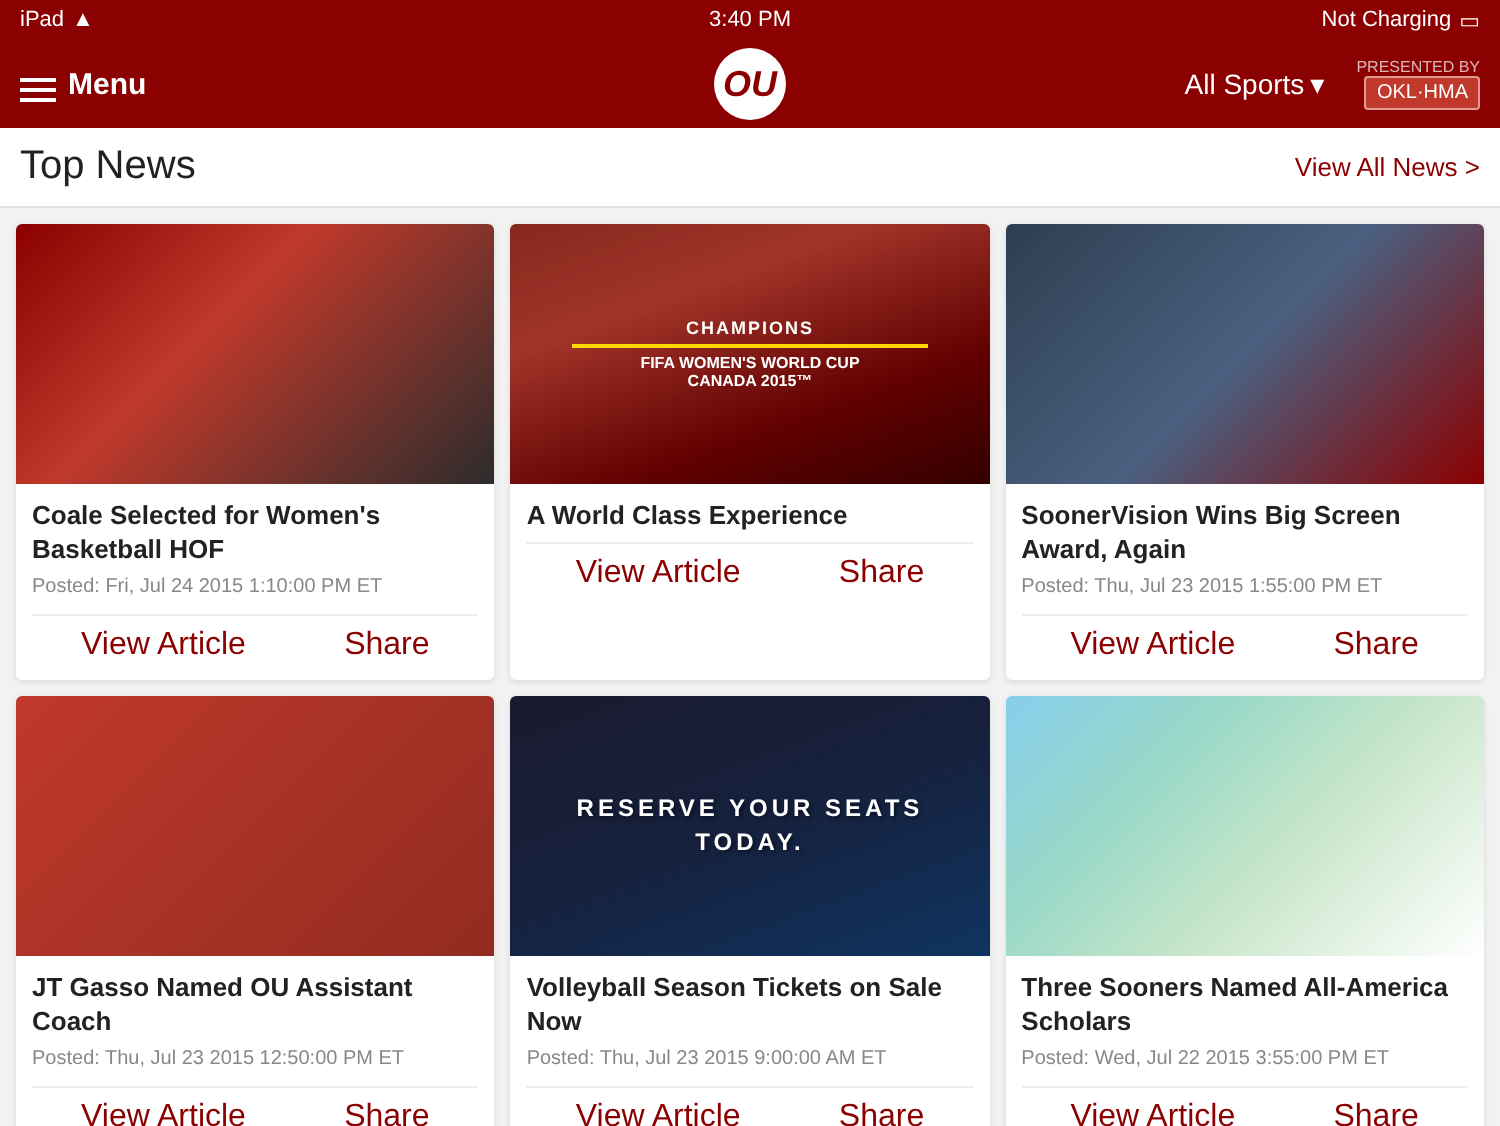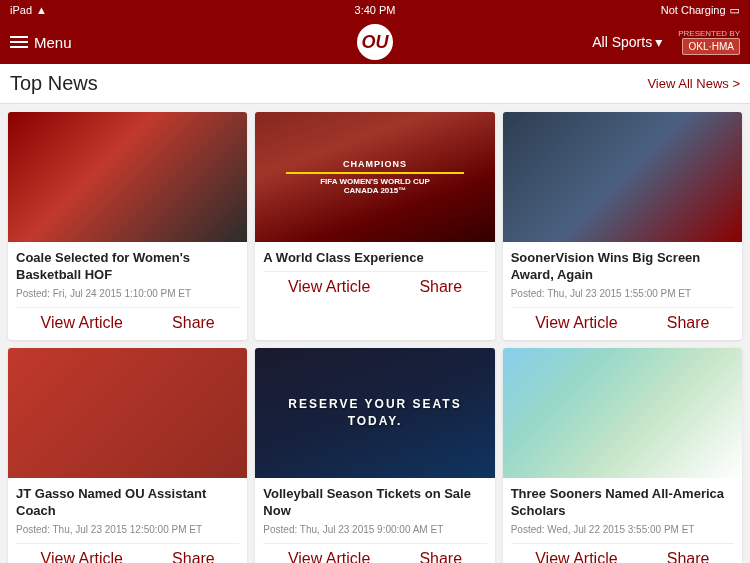--- a/index.html
+++ b/index.html
@@ -23,22 +23,22 @@
     
     .nav-bar {
       background: #8B0000;
       display: flex;
       align-items: center;
       height: 44px;
       padding: 0 10px;
       position: relative;
     }
     .nav-menu-btn {
-      display: flex; align-items: center; gap: 6px;
-      color: white; font-size: 15px; cursor: pointer;
+      display: flex; align-items: flex-end; gap: 6px;
+      color: white; font-size: 15px; cursor: pointer; font-weight: bold;
     }
     .hamburger { display: flex; flex-direction: column; gap: 3px; }
     .hamburger span { display: block; width: 18px; height: 2px; background: white; }
     .nav-logo {
       position: absolute; left: 50%; transform: translateX(-50%);
       color: white; font-size: 20px; font-weight: bold;
     }
     .nav-logo-ou {
       width: 36px; height: 36px;
       background: white; border-radius: 50%;

